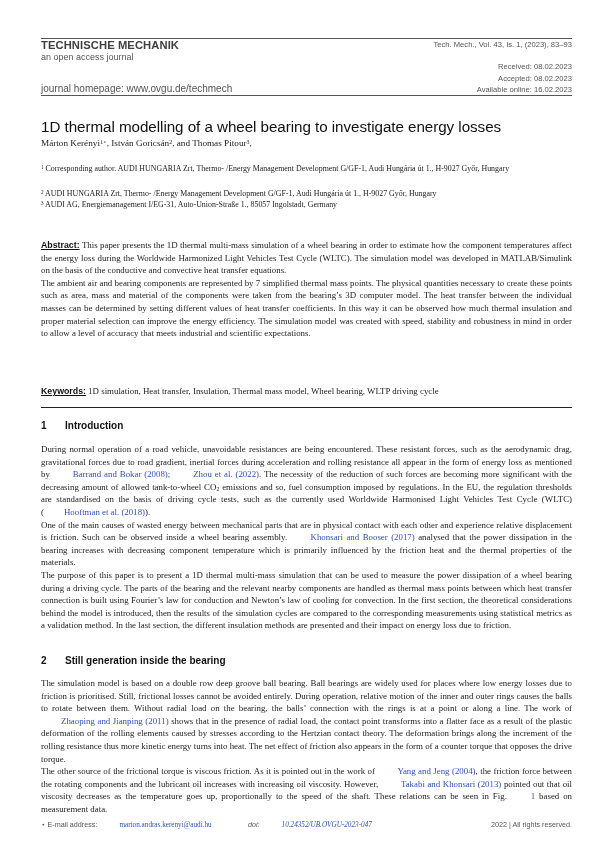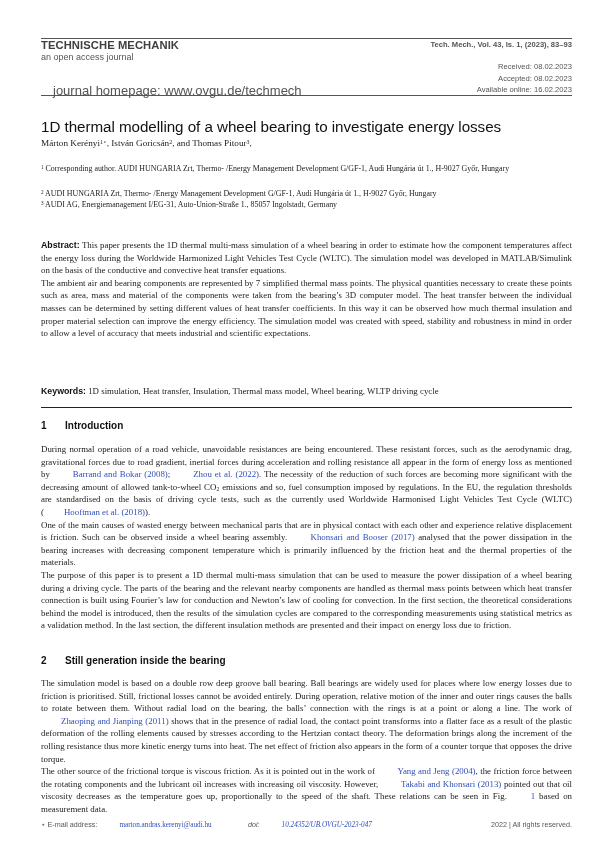--- a/index.html
+++ b/index.html
@@ -4,45 +4,45 @@
 <style>
   html, body { margin:0; padding:0; background:#ffffff; }
   body { width:613px; height:865px; position:relative; overflow:hidden; color:#1a1a1a; }
   .sans { font-family:"Liberation Sans", sans-serif; }
   .serif { font-family:"Liberation Serif", serif; }
   .abs { position:absolute; }
   .rule-top { position:absolute; left:41px; width:531px; top:38px; height:0; border-top:1.3px solid #555; }
   .rule-bot { position:absolute; left:41px; width:531px; top:95px; height:0; border-top:1.3px solid #555; }
   .journal-name { left:41px; top:39px; font-size:11.2px; font-weight:bold; color:#404040; letter-spacing:0.1px; }
   .journal-sub { left:41px; top:52px; font-size:9px; color:#555; }
-  .journal-home { left:53px; top:83px; font-size:13px; color:#555; }
+  .journal-home { left:41px; top:83px; font-size:10px; color:#555; }
   .meta { right:41px; font-size:7.6px; color:#555; text-align:right; white-space:nowrap; }
   .title { left:41px; top:118px; font-size:15.2px; font-weight:normal; color:#111; white-space:nowrap; letter-spacing:-0.05px; }
   .authors { left:41px; top:138px; font-size:9.2px; color:#222; white-space:nowrap; }
   .aff { left:41px; width:531px; font-size:7.9px; line-height:10.4px; color:#222; }
   sup { font-size:65%; line-height:0; position:relative; top:-0.35em; vertical-align:baseline; }
   sub { font-size:65%; line-height:0; position:relative; top:0.25em; vertical-align:baseline; }
   .para { position:absolute; left:41px; width:531px; font-size:8.85px; line-height:12.6px; text-align:justify; color:#222; }
   .para p { margin:0; }
-  .kw-label, .abs-label { font-family:"Liberation Sans", sans-serif; font-weight:bold; color:#111; font-size:8.8px; }
+  .kw-label, .abs-label { font-family:"Liberation Sans", sans-serif; font-weight:bold; color:#111; font-size:8.8px;text-decoration:underline; }
   .rule-kw { position:absolute; left:41px; width:531px; top:407px; border-top:1px solid #222; }
   .section { position:absolute; left:41px; font-size:10px; font-weight:bold; color:#111; white-space:nowrap; }
   .section .num { display:inline-block; width:24px; }
   .link { color:#3050b8;padding-left:20px; }
   .footer { position:absolute; top:820px; font-size:7.2px; color:#555; white-space:nowrap; }
   .footer .link { font-family:"Liberation Serif", serif; font-size:7.2px; }
 </style>
 </head>
 <body>
 
 <div class="rule-top"></div>
 <div class="abs sans journal-name">TECHNISCHE MECHANIK</div>
 <div class="abs sans journal-sub">an open access journal</div>
 <div class="abs sans journal-home">journal homepage: www.ovgu.de/techmech</div>
-<div class="abs sans meta" style="top:40px;font-weight:bold;">Tech. Mech., Vol. 43, Is. 1, (2023), 83–93</div>
+<div class="abs sans meta" style="top:40px;">Tech. Mech., Vol. 43, Is. 1, (2023), 83–93</div>
 <div class="abs sans meta" style="top:62px;">Received: 08.02.2023</div>
 <div class="abs sans meta" style="top:74px;">Accepted: 08.02.2023</div>
 <div class="abs sans meta" style="top:85px;">Available online: 16.02.2023</div>
 <div class="rule-bot"></div>
 
 <div class="abs sans title">1D thermal modelling of a wheel bearing to investigate energy losses</div>
 <div class="abs serif authors">
   <span><span>Márton Kerényi</span><sup>1</sup><sup>⋆</sup></span><span>, </span><span><span>István Goricsán</span><sup>2</sup></span><span>, and </span><span><span>Thomas Pitour</span><sup>3</sup></span><span>,</span>
 </div>
 

